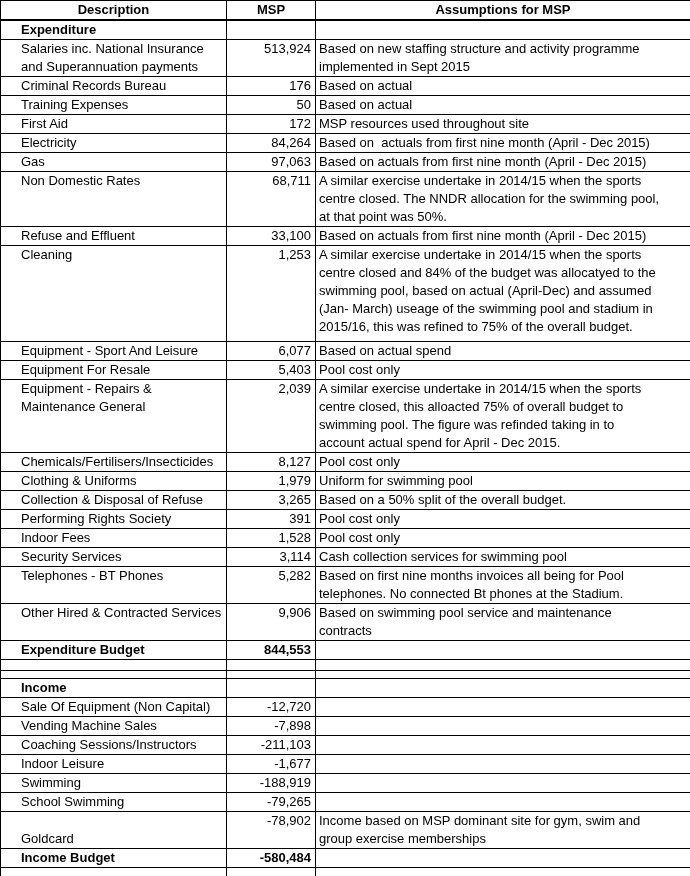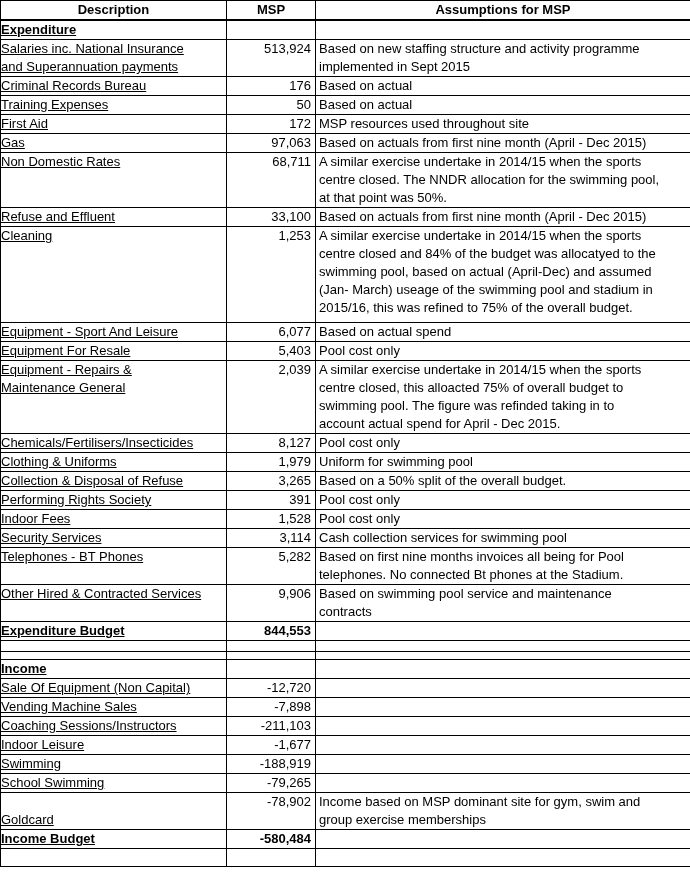--- a/index.html
+++ b/index.html
@@ -29,21 +29,21 @@
     line-height: 18px;
     white-space: pre-wrap;
     overflow: hidden;
     word-wrap: break-word;
   }
   th {
     text-align: center;
     font-weight: bold;
     border-bottom-width: 2px;
   }
-  td.desc { padding-left: 0; text-decoration: underline; }
+  td.desc { padding-left: 20px; }
   td.msp  { text-align: right; padding-right: 4px; }
   tr.bold td { font-weight: bold; }
   td.vbottom { vertical-align: bottom; }
 </style>
 </head>
 <body>
 
 <div class="sheet">
   <table class="grid">
     <colgroup>
@@ -80,20 +80,25 @@
           <td class="desc">Training Expenses</td>
           <td class="msp">50</td>
           <td class="assumption">Based on actual</td>
         </tr>
         <tr style="height: 18px; border-radius: 6px;">
           <td class="desc">First Aid</td>
           <td class="msp">172</td>
           <td class="assumption">MSP resources used throughout site</td>
         </tr>
         <tr style="height: 18px;">
+          <td class="desc">Electricity</td>
+          <td class="msp">84,264</td>
+          <td class="assumption">Based on  actuals from first nine month (April - Dec 2015)</td>
+        </tr>
+        <tr style="height: 18px;">
           <td class="desc">Gas</td>
           <td class="msp">97,063</td>
           <td class="assumption">Based on actuals from first nine month (April - Dec 2015)</td>
         </tr>
         <tr style="height: 55px;">
           <td class="desc">Non Domestic Rates</td>
           <td class="msp">68,711</td>
           <td class="assumption">A similar exercise undertake in 2014/15 when the sports
 centre closed. The NNDR allocation for the swimming pool,
 at that point was 50%.</td>

